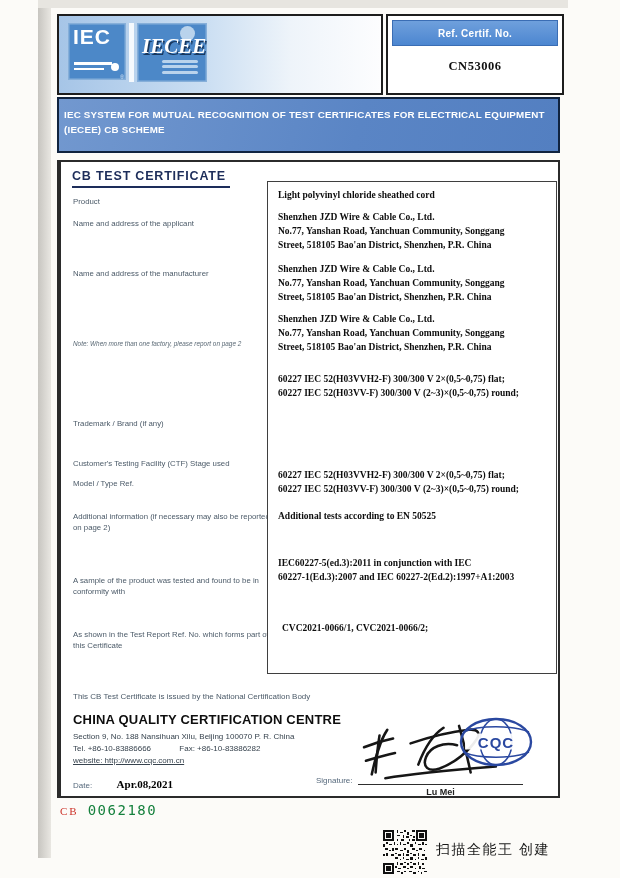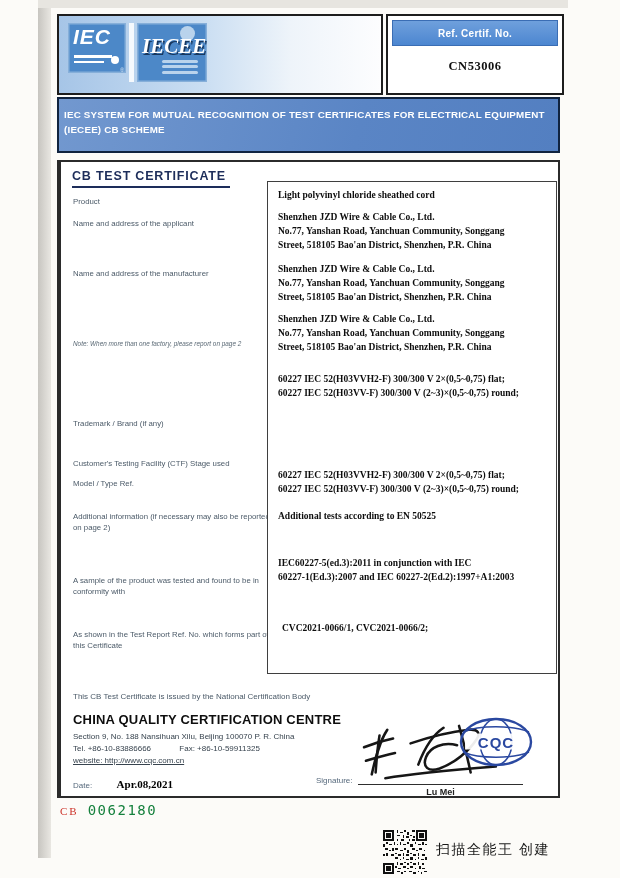--- a/index.html
+++ b/index.html
@@ -8,22 +8,22 @@
 
   
   .edge-left{position:absolute;left:38px;top:0;width:13px;height:858px;
     background:linear-gradient(to right,#c7c5c0,#e9e7e2);}
   .edge-top{position:absolute;left:38px;top:0;width:530px;height:8px;background:#e7e5e0;}
 
   
   .hdr-logos{position:absolute;left:57px;top:14px;width:322px;height:77px;
     border:2.5px solid #1d1d1d;
     background:linear-gradient(to right,#a6c5e7,#cadef2 45%,#eef4fa 72%,#fdfdfe);}
-  .iec-sq{position:absolute;left:9px;top:7px;width:58px;height:50px;background:#4c88c8;
-    box-shadow:inset 0 0 0 1.5px #86afd9;font-style:italic;}
+  .iec-sq{position:absolute;left:9px;top:7px;width:58px;height:57px;background:#4c88c8;
+    box-shadow:inset 0 0 0 1.5px #86afd9;}
   .iec-txt{position:absolute;left:5px;top:2px;color:#ffffff;font-weight:bold;
     font-size:21px;letter-spacing:1px;}
   .iec-line1{position:absolute;left:6px;bottom:15px;width:38px;height:3px;background:#ffffff;}
   .iec-line2{position:absolute;left:6px;bottom:10px;width:30px;height:2px;background:#ffffff;}
   .iec-dot{position:absolute;right:7px;bottom:9px;width:8px;height:8px;border-radius:50%;background:#ffffff;}
   .iec-r{position:absolute;right:2px;bottom:0px;color:#e8f0f8;font-size:5px;}
   .iec-sep{position:absolute;left:70px;top:7px;width:5px;height:59px;background:#f5f9fd;}
   .iecee-sq{position:absolute;left:78px;top:7px;width:70px;height:59px;background:#4c88c8;
     box-shadow:inset 0 0 0 1.5px #86afd9;overflow:hidden;}
   .iecee-head{position:absolute;right:12px;top:3px;width:15px;height:15px;border-radius:50%;
@@ -171,21 +171,21 @@
       <div class="val v7">IEC60227-5(ed.3):2011 in conjunction with IEC
 60227-1(Ed.3):2007 and IEC 60227-2(Ed.2):1997+A1:2003</div>
       <div class="val v8">CVC2021-0066/1, CVC2021-0066/2;</div>
     </div>
 
     <div class="issued">This CB Test Certificate is issued by the National Certification Body</div>
     <div class="ncb-name">CHINA QUALITY CERTIFICATION CENTRE</div>
     <div class="ncb-addr">Section 9, No. 188 Nansihuan Xilu, Beijing 100070 P. R. China</div>
     <div class="ncb-telfax">
       <span>Tel. +86-10-83886666</span>
-      <span class="fax">Fax: +86-10-59911325</span>
+      <span class="fax">Fax: +86-10-83886282</span>
     </div>
     <div class="ncb-web">website: http://www.cqc.com.cn</div>
 
     <div class="date-row">
       <span class="small-lbl">Date:</span>
       <span class="date-val">Apr.08,2021</span>
     </div>
 
     <div class="sig-area">
       <span class="small-lbl sig-lbl">Signature:</span>

